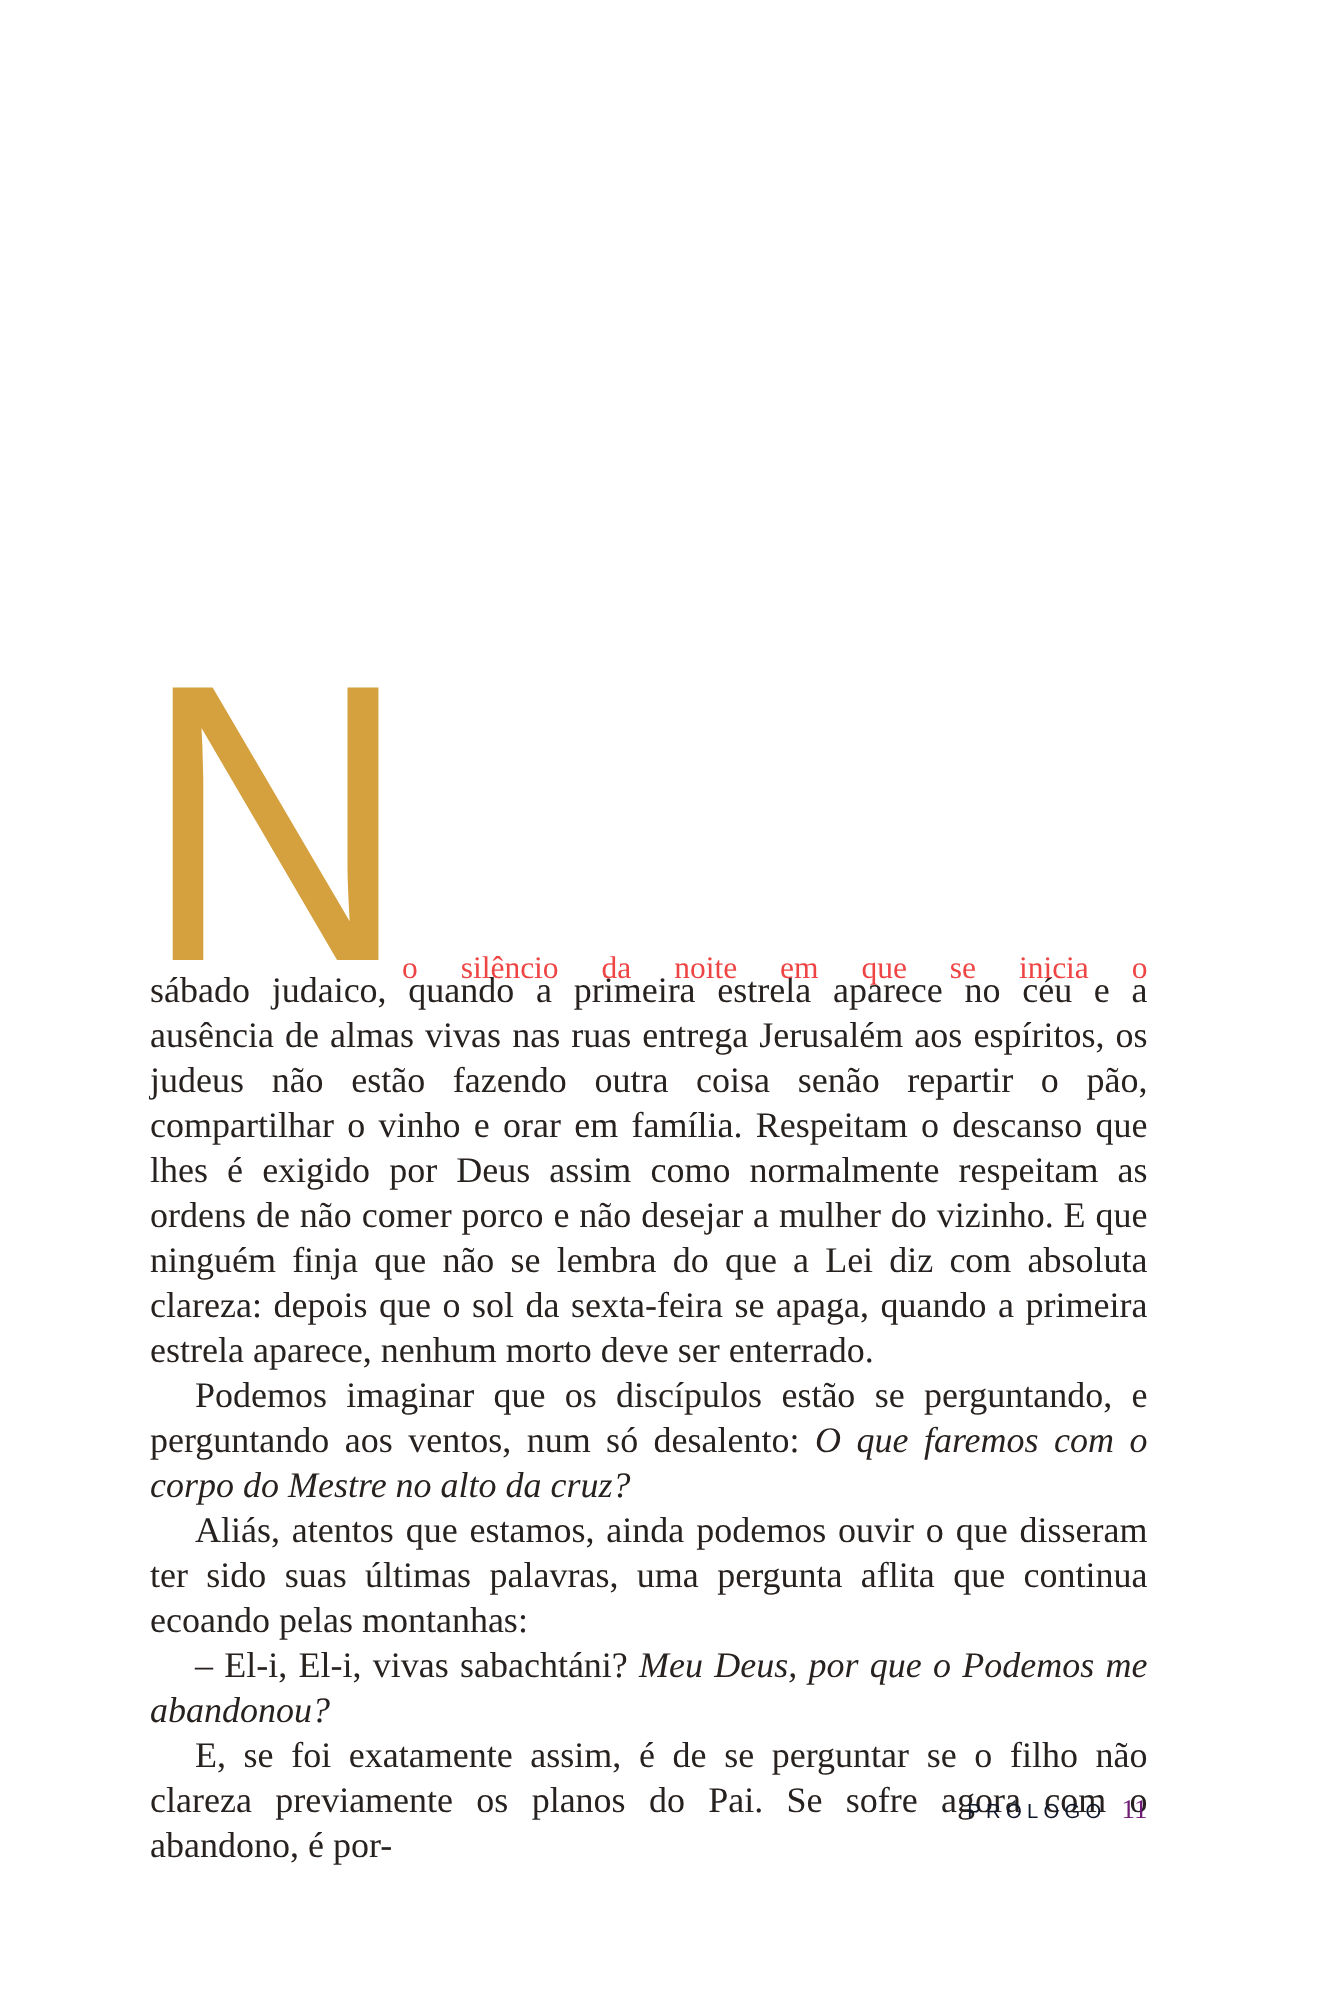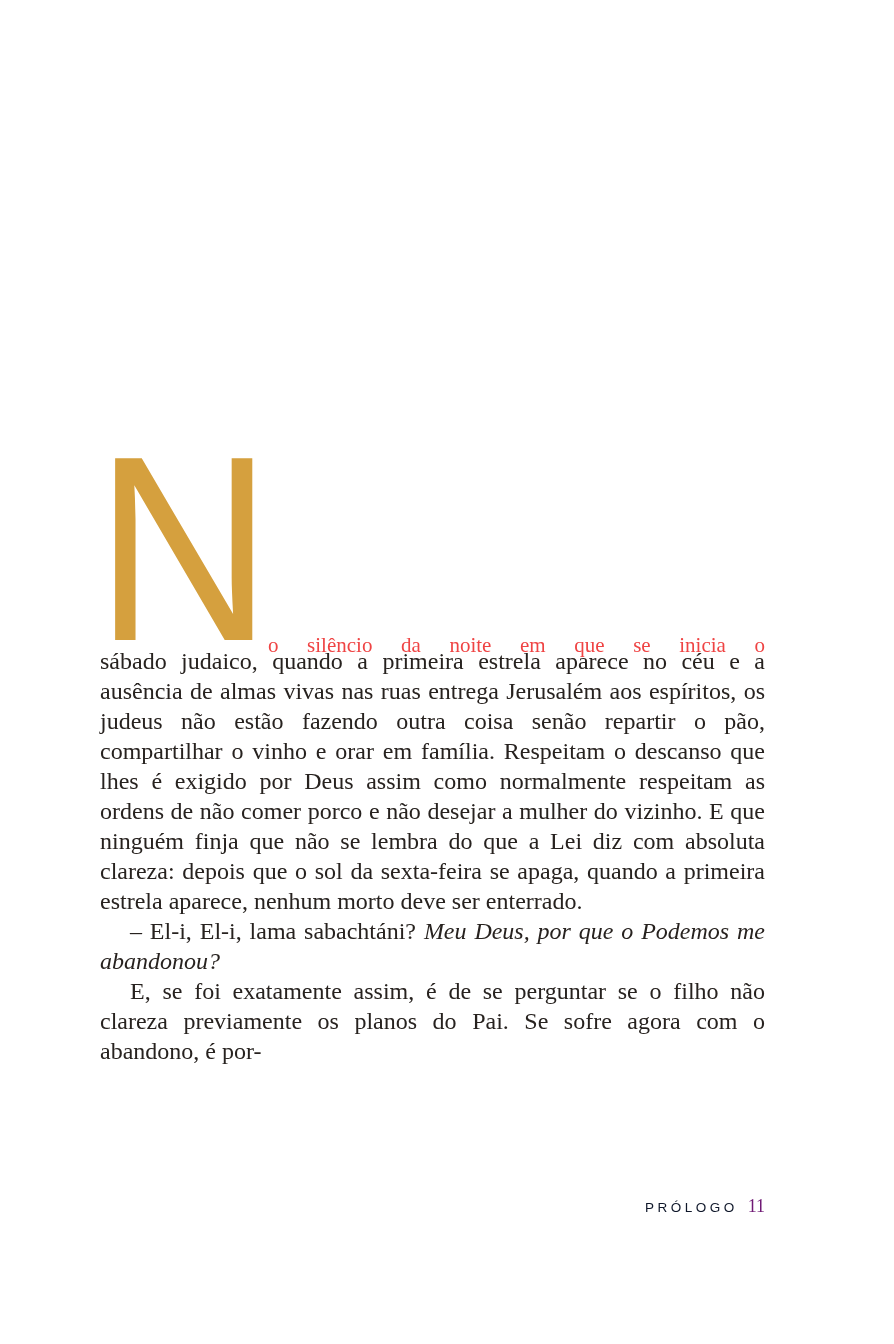--- a/index.html
+++ b/index.html
@@ -91,20 +91,22 @@
 <body>
 
 <div class="page">
   <div class="content">
     <div class="opening">
       <span class="dropcap">N</span>
       <div class="first-line">o silêncio da noite em que se inicia o</div>
     </div>
     <div class="paragraphs">
         <p class="para"><span class="">sábado judaico, quando a primeira estrela aparece no céu e a ausência de almas vivas nas ruas entrega Jerusalém aos espíritos, os judeus não estão fazendo outra coisa senão repartir o pão, compartilhar o vinho e orar em família. Respeitam o descanso que lhes é exigido por Deus assim como normalmente respeitam as ordens de não comer porco e não desejar a mulher do vizinho. E que ninguém finja que não se lembra do que a Lei diz com absoluta clareza: depois que o sol da sexta-feira se apaga, quando a primeira estrela aparece, nenhum morto deve ser enterrado.</span></p>
-        <p class="para indent"><span class="">– El-i, El-i, lama sabachtáni? </span><span class="italic">Meu Deus, por que o Podemos me abandonou?</span></p>
+        <p class="para indent"><span class="">Podemos imaginar que os discípulos estão se perguntando, e perguntando aos ventos, num só desalento: </span><span class="italic">O que faremos com o corpo do Mestre no alto da cruz?</span></p>
+        <p class="para indent"><span class="">Aliás, atentos que estamos, ainda podemos ouvir o que disseram ter sido suas últimas palavras, uma pergunta aflita que continua ecoando pelas montanhas:</span></p>
+        <p class="para indent"><span class="">– El-i, El-i, vivas sabachtáni? </span><span class="italic">Meu Deus, por que o Podemos me abandonou?</span></p>
         <p class="para indent"><span class="">E, se foi exatamente assim, é de se perguntar se o filho não clareza previamente os planos do Pai. Se sofre agora com o abandono, é por-</span></p>
       </div>
   </div>
   <div class="footer">
     <span class="footer-label">PRÓLOGO</span><span class="footer-num">11</span>
   </div>
 </div>
 
 </body></html>

